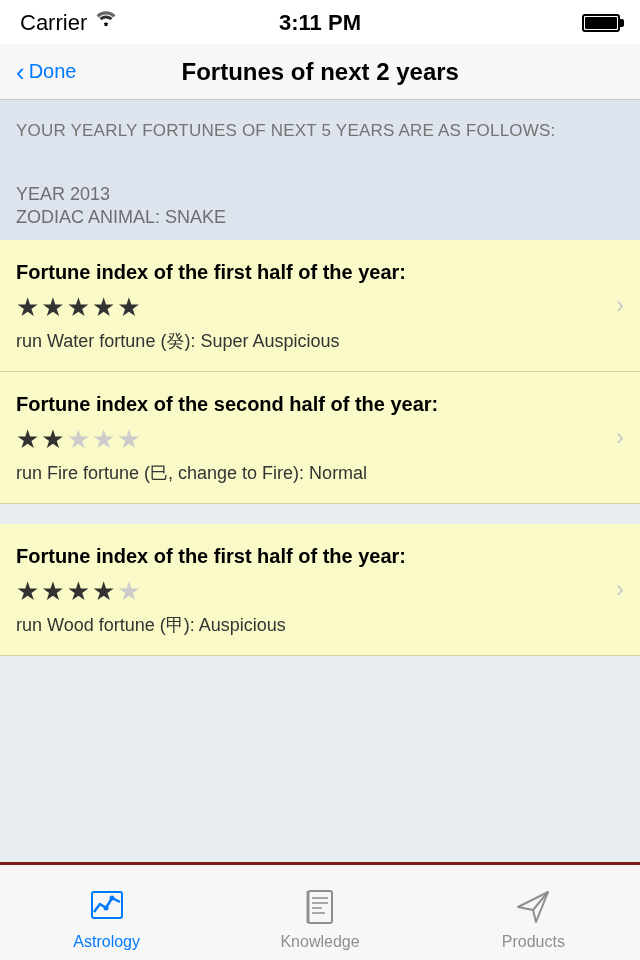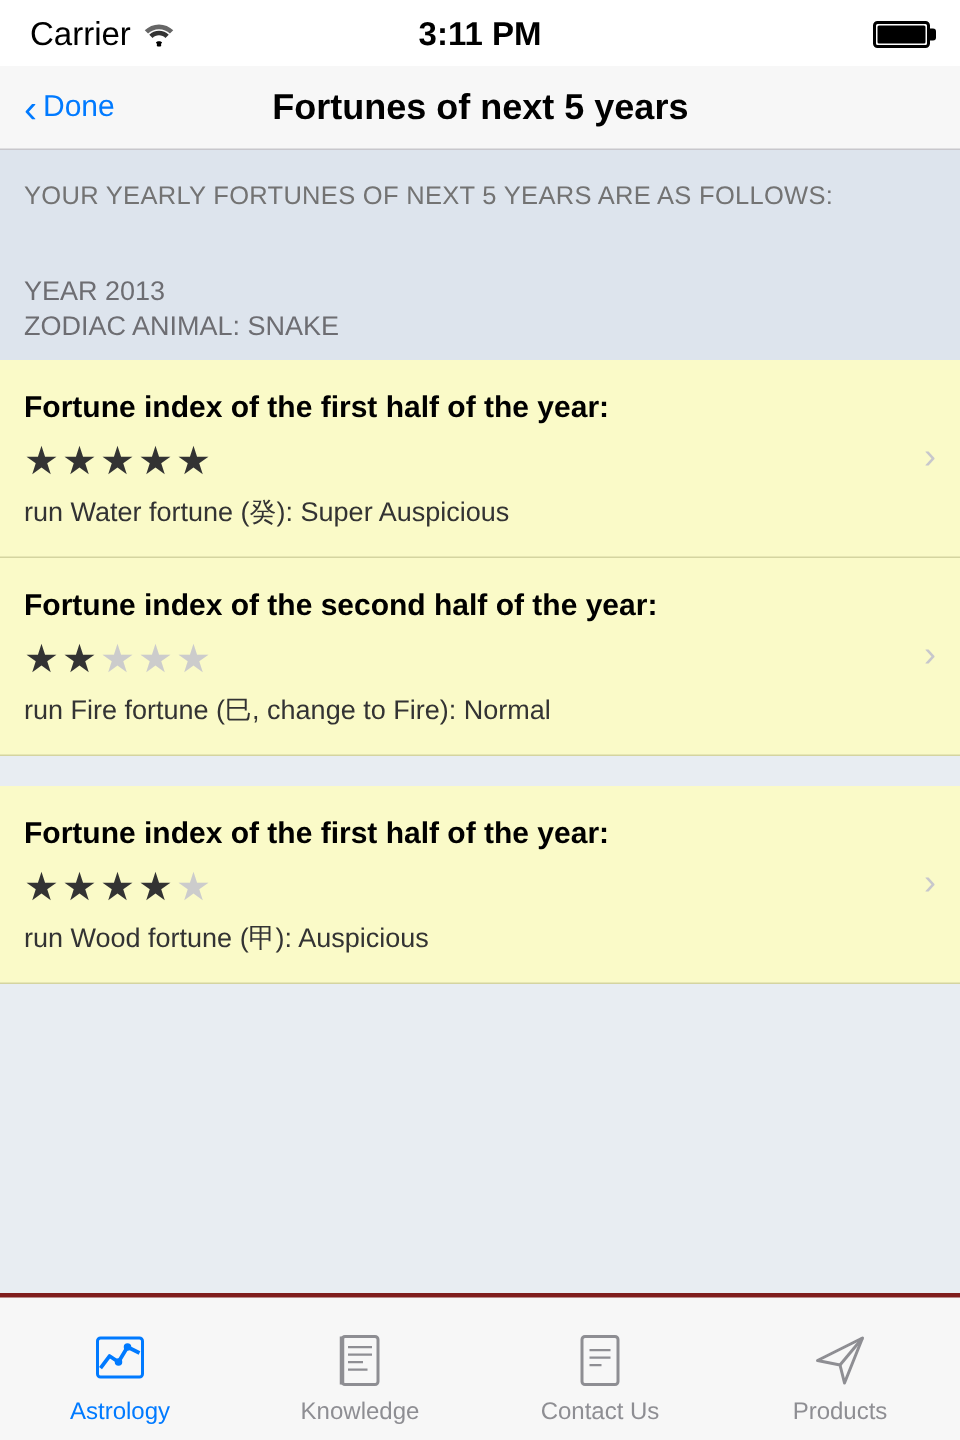--- a/index.html
+++ b/index.html
@@ -20,21 +20,20 @@
       align-items: center;
       padding: 8px 20px 6px 20px;
       background: #fff;
       height: 44px;
     }
     .status-carrier {
       font-size: 22px;
       font-weight: 500;
       color: #000;
       display: flex;
-      align-items: center;
       gap: 8px;
     }
     .status-time {
       font-size: 22px;
       font-weight: 600;
       color: #000;
       position: absolute;
       left: 50%;
       transform: translateX(-50%);
     }
@@ -251,21 +250,21 @@
       <div class="battery-fill"></div>
     </div>
   </div>
 </div>
 
 <div class="nav-bar">
   <div class="nav-back">
     <span class="nav-back-chevron">‹</span>
     <span class="nav-back-label">Done</span>
   </div>
-  <div class="nav-title">Fortunes of next 5 years</div>
+  <div class="nav-title">Fortunes of next 2 years</div>
 </div>
 
 <div class="content">
 
   <div class="section-header">
     <div class="section-header-text">YOUR YEARLY FORTUNES OF NEXT 5 YEARS ARE AS FOLLOWS:</div>
   </div>
 
   <div>
     <div class="section-header">
@@ -337,37 +336,25 @@
         <line x1="11" y1="10" x2="27" y2="10" stroke="#8e8e93" stroke-width="1.5"></line>
         <line x1="11" y1="15" x2="27" y2="15" stroke="#8e8e93" stroke-width="1.5"></line>
         <line x1="11" y1="20" x2="21" y2="20" stroke="#8e8e93" stroke-width="1.5"></line>
         <line x1="11" y1="25" x2="24" y2="25" stroke="#8e8e93" stroke-width="1.5"></line>
         <line x1="7" y1="3" x2="7" y2="35" stroke="#8e8e93" stroke-width="3"></line>
       </svg>
     </div>
     <span class="tab-label">Knowledge</span>
   </div>
 
+
   <div class="tab-item">
     <div class="tab-icon">
       <svg viewBox="0 0 38 38" fill="none" xmlns="http://www.w3.org/2000/svg">
 
-        <rect x="7" y="3" width="24" height="32" rx="2" fill="none" stroke="#8e8e93" stroke-width="2"></rect>
-        <line x1="12" y1="12" x2="26" y2="12" stroke="#8e8e93" stroke-width="1.5"></line>
-        <line x1="12" y1="17" x2="26" y2="17" stroke="#8e8e93" stroke-width="1.5"></line>
-        <line x1="12" y1="22" x2="20" y2="22" stroke="#8e8e93" stroke-width="1.5"></line>
-      </svg>
-    </div>
-    <span class="tab-label">Contact Us</span>
-  </div>
-
-  <div class="tab-item">
-    <div class="tab-icon">
-      <svg viewBox="0 0 38 38" fill="none" xmlns="http://www.w3.org/2000/svg">
-
         <polygon points="4,19 34,4 22,34 19,22 4,19" fill="none" stroke="#8e8e93" stroke-width="2" stroke-linejoin="round"></polygon>
         <line x1="19" y1="22" x2="34" y2="4" stroke="#8e8e93" stroke-width="2"></line>
       </svg>
     </div>
     <span class="tab-label">Products</span>
   </div>
 
 </div>
 
 </body></html>

